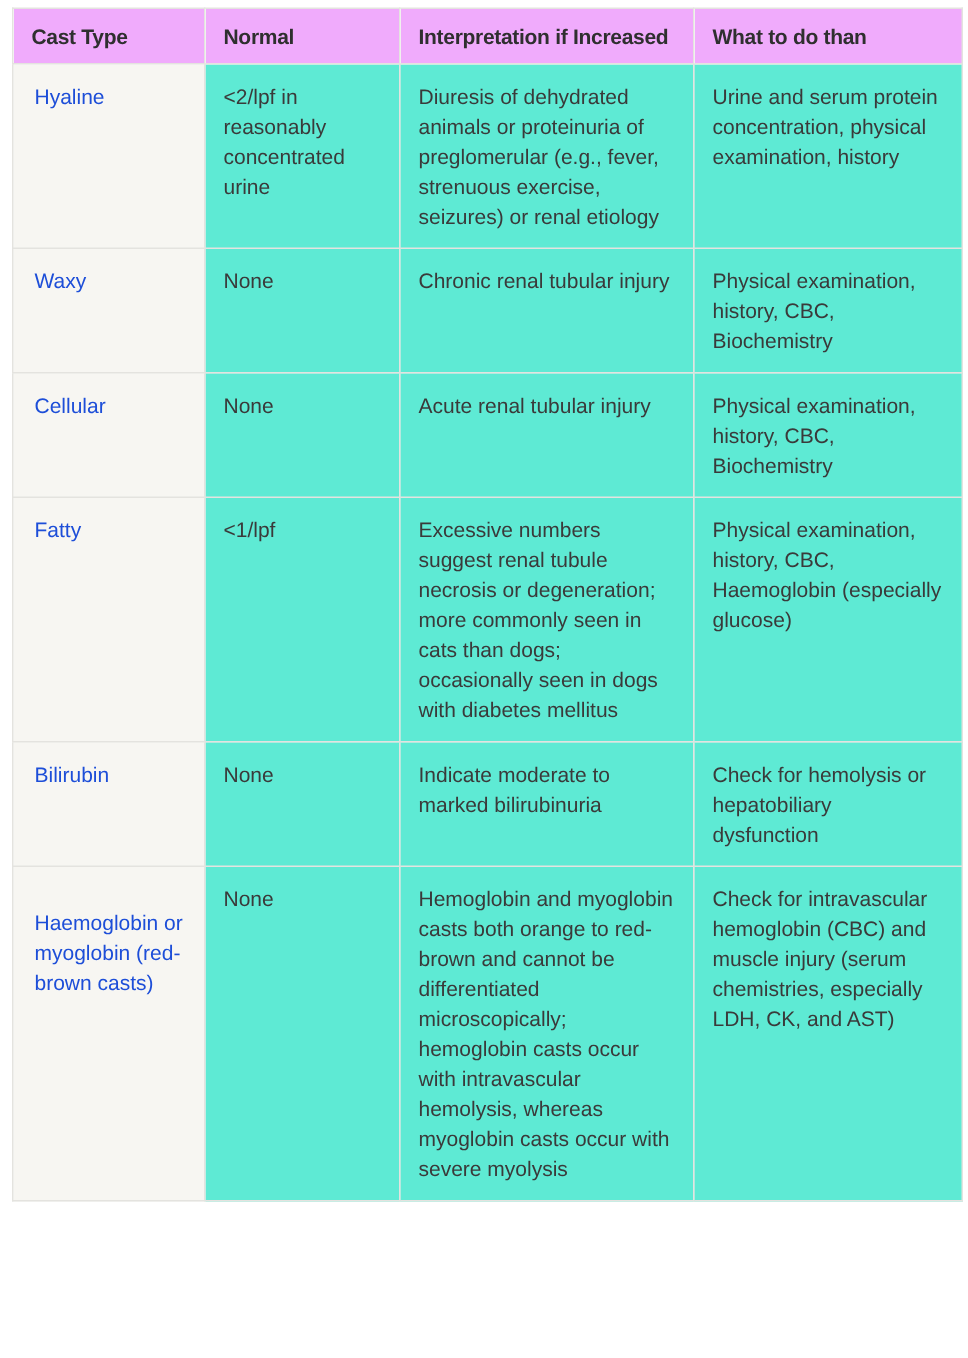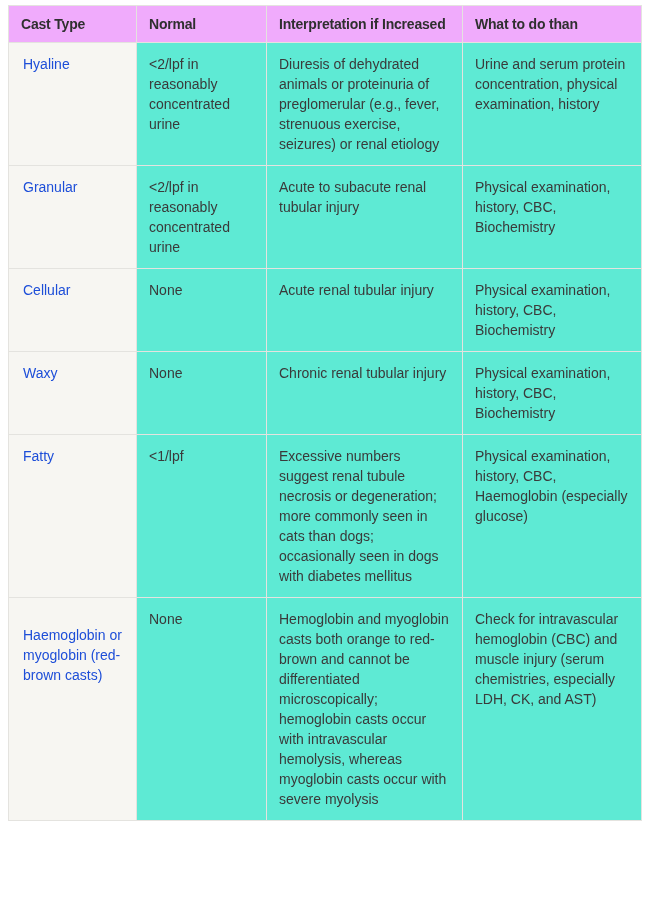--- a/index.html
+++ b/index.html
@@ -74,42 +74,42 @@
       </tr>
     </thead>
     <tbody>
         <tr>
           <th>Hyaline</th>
           <td>&lt;2/lpf in reasonably concentrated urine</td>
           <td>Diuresis of dehydrated animals or proteinuria of preglomerular (e.g., fever, strenuous exercise, seizures) or renal etiology</td>
           <td>Urine and serum protein concentration, physical examination, history</td>
         </tr>
         <tr>
-          <th>Granular</th>
-          <td>&lt;2/lpf in reasonably concentrated urine</td>
-          <td>Acute to subacute renal tubular injury</td>
+          <th>Waxy</th>
+          <td>None</td>
+          <td>Chronic renal tubular injury</td>
           <td>Physical examination, history, CBC, Biochemistry</td>
         </tr>
         <tr>
           <th>Cellular</th>
           <td>None</td>
           <td>Acute renal tubular injury</td>
           <td>Physical examination, history, CBC, Biochemistry</td>
         </tr>
         <tr>
-          <th>Waxy</th>
-          <td>None</td>
-          <td>Chronic renal tubular injury</td>
-          <td>Physical examination, history, CBC, Biochemistry</td>
-        </tr>
-        <tr>
           <th>Fatty</th>
           <td>&lt;1/lpf</td>
           <td>Excessive numbers suggest renal tubule necrosis or degeneration; more commonly seen in cats than dogs; occasionally seen in dogs with diabetes mellitus</td>
           <td>Physical examination, history, CBC, Haemoglobin (especially glucose)</td>
+        </tr>
+        <tr>
+          <th>Bilirubin</th>
+          <td>None</td>
+          <td>Indicate moderate to marked bilirubinuria</td>
+          <td>Check for hemolysis or hepatobiliary dysfunction</td>
         </tr>
         <tr>
           <th>Haemoglobin or myoglobin (red-brown casts)</th>
           <td>None</td>
           <td>Hemoglobin and myoglobin casts both orange to red-brown and cannot be differentiated microscopically; hemoglobin casts occur with intravascular hemolysis, whereas myoglobin casts occur with severe myolysis</td>
           <td>Check for intravascular hemoglobin (CBC) and muscle injury (serum chemistries, especially LDH, CK, and AST)</td>
         </tr>
       </tbody>
   </table>
 </div>

